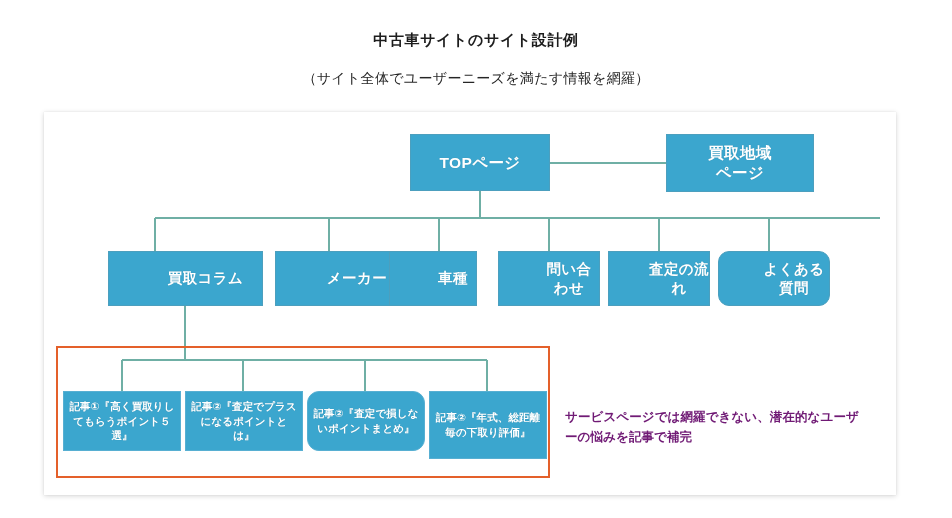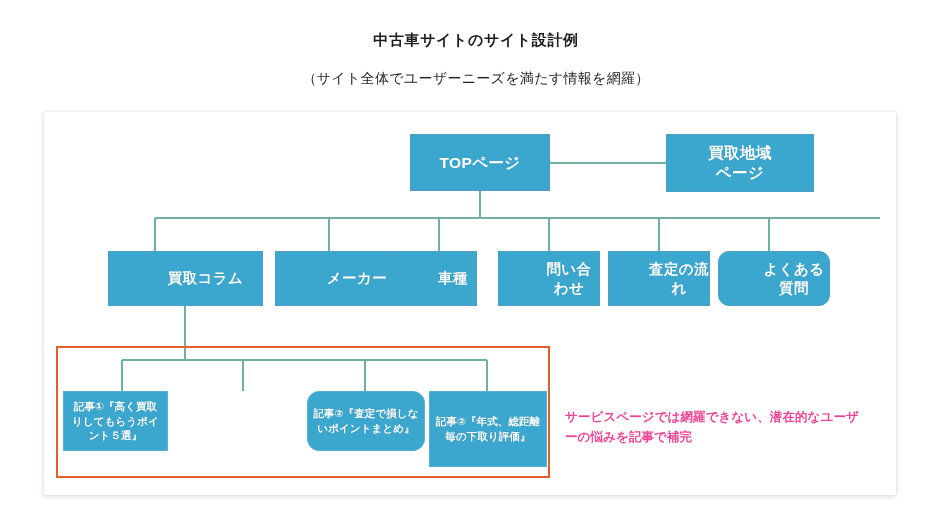--- a/index.html
+++ b/index.html
@@ -113,21 +113,21 @@
   
   #annotation {
     position: absolute;
     left: 521px;
     top: 287px;
     width: 300px;
     font-size: 12.5px;
     font-weight: bold;
     line-height: 1.62;
     letter-spacing: 0.1px;
-    color: #ec4899;
+    color: #701a75;
     font-family: Liberation Serif, serif;
   }
 </style>
 </head>
 <body>
 
 <div id="heading">
   <h1 id="page-title">中古車サイトのサイト設計例</h1>
   <p id="page-subtitle">（サイト全体でユーザーニーズを満たす情報を網羅）</p>
 </div>
@@ -171,20 +171,21 @@
       <span>ページ</span>
     </div>
 
     <div class="node level1" style="left:64px; top:131px; width:155px; height:55px;">買取コラム</div>
     <div class="node level1" style="left:231px; top:131px; width:124px; height:55px;">メーカー</div>
     <div class="node level1" style="left:345px; top:131px; width:88px; height:55px;">車種</div>
     <div class="node level1" style="left:454px; top:131px; width:102px; height:55px;">問い合わせ</div>
     <div class="node level1" style="left:564px; top:131px; width:102px; height:55px;">査定の流れ</div>
     <div class="node level1" style="left:674px; top:131px; width:112px; height:55px;border-radius:11px;">よくある質問</div>
 
-    <div class="node article" style="left:19px; top:271px; width:105px; height:60px;">記事①『高く買取りしてもらうポイント５選』</div>
+    <div class="node article" style="left:19px; top:271px; width:118px; height:60px;">記事①『高く買取りしてもらうポイント５選』</div>
+    <div class="node article" style="left:141px; top:271px; width:118px; height:60px;">記事②『査定でプラスになるポイントとは』</div>
     <div class="node article" style="left:263px; top:271px; width:118px; height:60px;border-radius:12px;">記事②『査定で損しないポイントまとめ』</div>
-    <div class="node article" style="left:385px; top:271px; width:118px; height:76px;">記事②『年式、総距離毎の下取り評価』</div>
+    <div class="node article" style="left:385px; top:271px; width:118px; height:68px;">記事②『年式、総距離毎の下取り評価』</div>
 
     <div id="annotation">サービスページでは網羅できない、潜在的なユーザーの悩みを記事で補完</div>
 
   </div>
 </div>
 
 </body></html>

